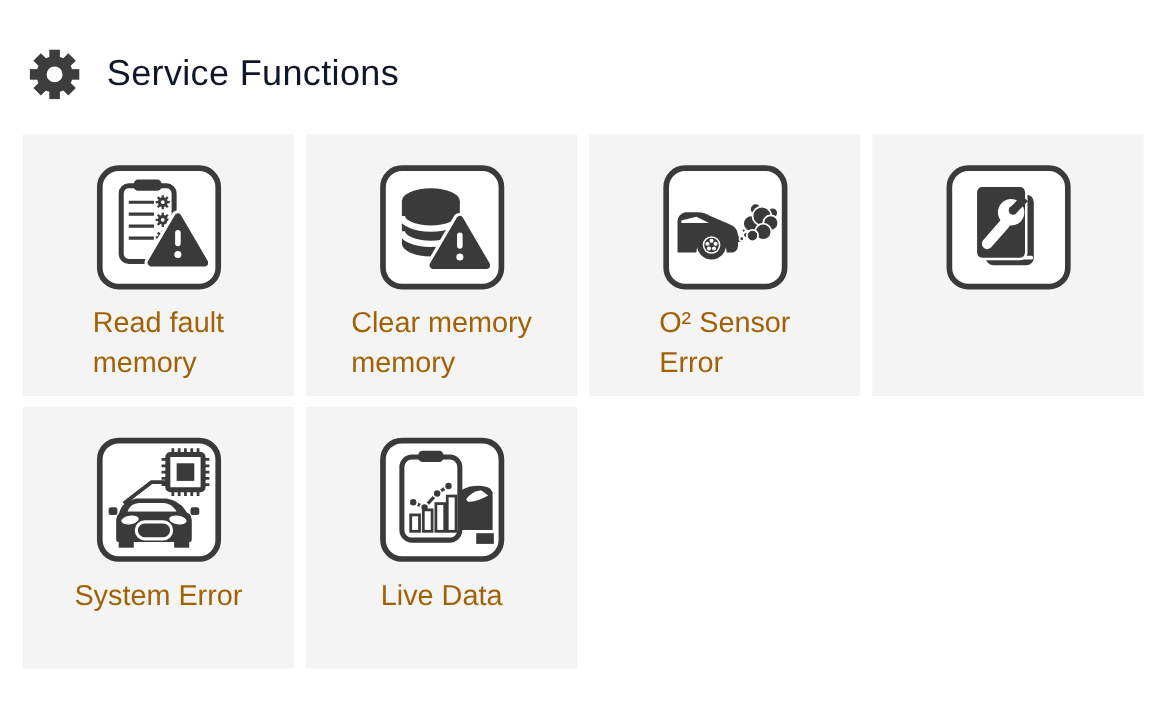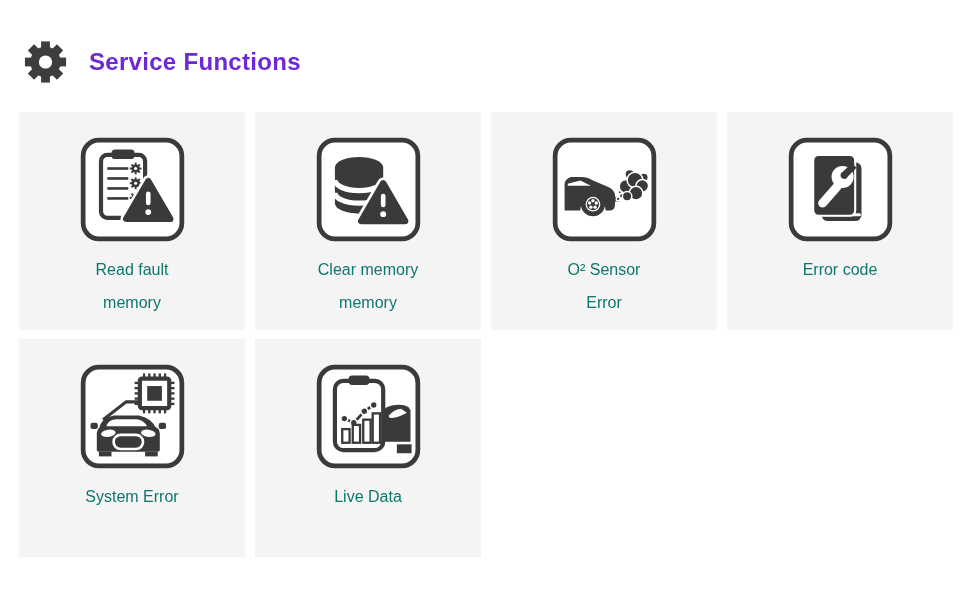--- a/index.html
+++ b/index.html
@@ -1,27 +1,27 @@
 <!DOCTYPE html>
 <html><head>
 <meta charset="utf-8">
 <style>
   * { box-sizing: border-box; margin: 0; padding: 0; }
   html, body { width: 970px; height: 600px; background: #ffffff; overflow: hidden;
     font-family: "Liberation Sans", sans-serif; }
   .header { display: flex; align-items: center; gap: 19px; padding: 37px 0 0 21px; }
   .header .gear { width: 49px; height: 50px; flex: 0 0 auto; }
-  .header .title { font-size: 24px; font-weight: 700; color: #6d28d9; letter-spacing: 0.3px; }
+  .header .title { font-size: 30px; font-weight: 400; color: #0f172a; letter-spacing: 0.3px; }
   .grid { margin: 25px 0 0 19px; width: 934px; display: grid;
     grid-template-columns: repeat(4, 226px); column-gap: 10px; row-gap: 9px; }
   .tile { width: 226px; height: 218px; background: #f4f4f4; cursor: pointer;
     display: flex; flex-direction: column; align-items: center; }
   .tile .icon-wrap { margin-top: 25px; width: 105px; height: 105px; }
   .tile .icon-wrap svg { width: 105px; height: 105px; display: block; }
-  .label { margin-top: 11px; text-align: center; font-size: 16px; line-height: 33px; color: #0f766e; }
+  .label { margin-top: 11px; font-size: 24px; line-height: 33px; color: #a16207; }
 </style>
 </head>
 <body>
 
 <div class="header">
   <svg class="gear" viewBox="0 0 100 100">
     <g fill="#3d3d3d">
       <g transform="rotate(0 50 50)">
           <rect x="41" y="8" width="18" height="20"></rect>
         </g>
@@ -156,21 +156,20 @@
         <rect x="32" y="24" width="38" height="56" rx="6" fill="#3a3a3a"></rect>
         <path d="M34,74 L68,74" stroke="#ffffff" stroke-width="3" stroke-linecap="round"></path>
         <rect x="24" y="17" width="40" height="58" rx="5" fill="#3a3a3a" stroke="#ffffff" stroke-width="2"></rect>
         <circle cx="52" cy="38" r="10.5" fill="#ffffff"></circle>
         <line x1="33" y1="63" x2="47" y2="47" stroke="#ffffff" stroke-width="8.5" stroke-linecap="round"></line>
         <polygon points="54.8,39.8 65.3,29.3 60.7,24.7 50.2,35.2" fill="#3a3a3a"></polygon>
         <circle cx="53.5" cy="36.5" r="3.4" fill="#3a3a3a"></circle>
       </svg>
     </div>
     <div class="label">
-      <div>Error code</div>
     </div>
   </div>
 
   <div class="tile">
     <div class="icon-wrap">
       <svg viewBox="0 0 100 100">
         <rect x="3" y="3" width="94" height="94" rx="15" fill="#ffffff" stroke="#3a3a3a" stroke-width="4.5"></rect>
         <polyline points="22,53 44,36 58,36" fill="none" stroke="#3a3a3a" stroke-width="3"></polyline>
         <g stroke="#3a3a3a" stroke-width="2.2">
           <line x1="61" y1="9" x2="61" y2="14"></line>

